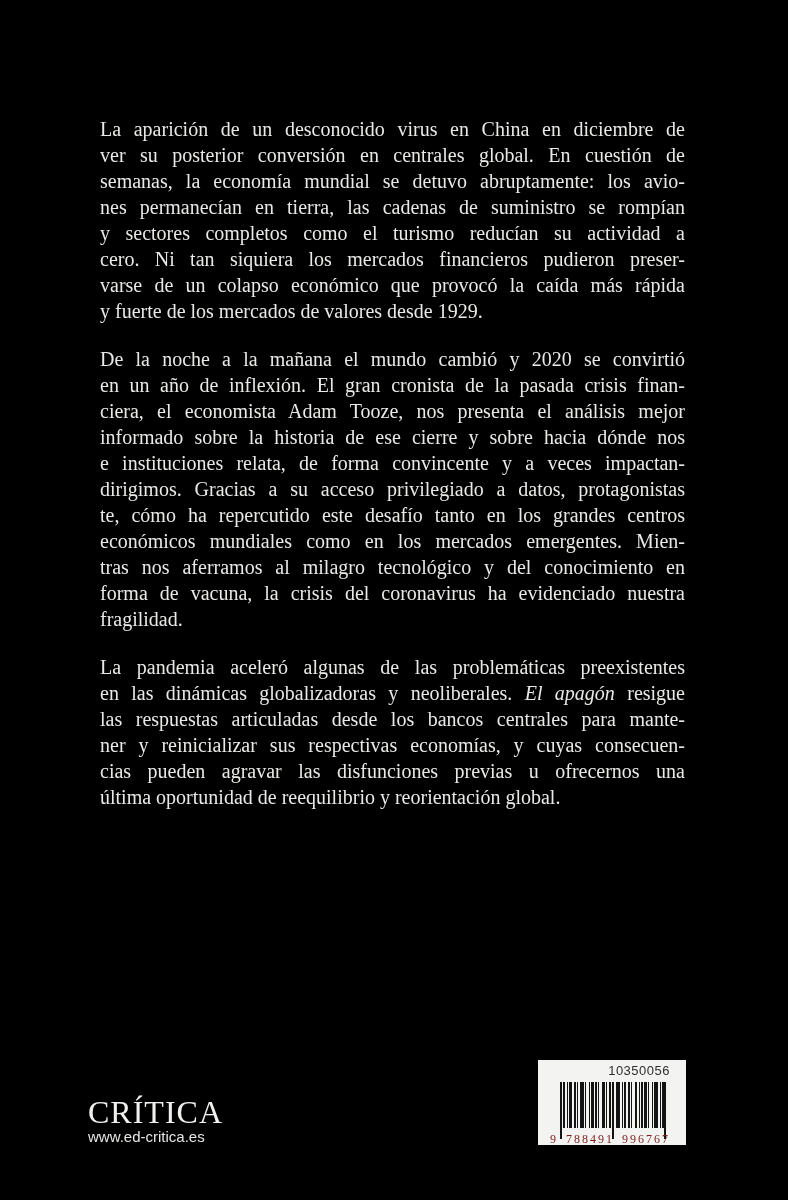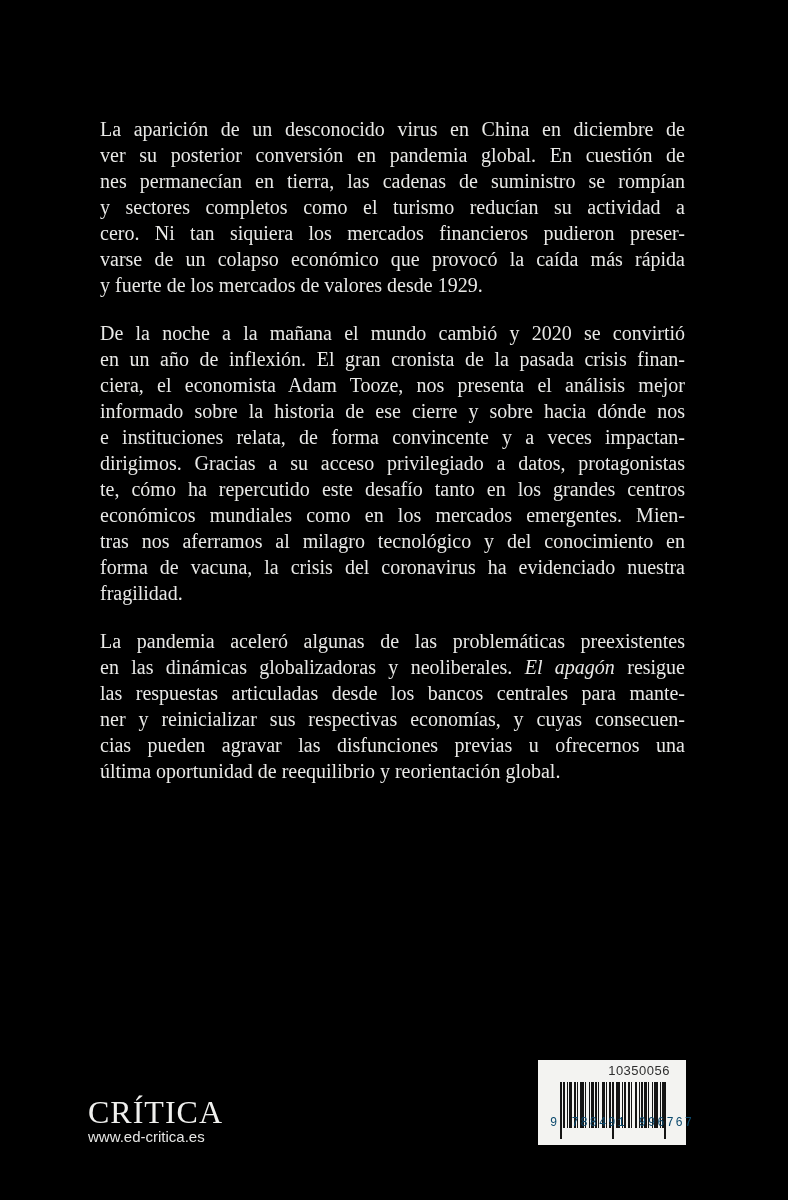--- a/index.html
+++ b/index.html
@@ -94,39 +94,40 @@
     top: 22px;
     height: 57px;
     background: #141414;
   }
   .guard.g1 { left: 22px; }
   .guard.g2 { left: 74px; }
   .guard.g3 { left: 126px; }
   .barcode-digits {
     position: absolute;
     left: 12px;
-    top: 56px;
+    top: 72px;
     width: 126px;
-    font-family: Liberation Mono, monospace;
+    font-family: Liberation Serif, serif;
     font-size: 12px;
-    color: #0c4a6e;
+    color: #7f1d1d;
     letter-spacing: 2px;
     word-spacing: 3px;
     white-space: nowrap;
   }
 </style>
 </head>
 <body>
 
 <div class="cover">
 
   <div class="back-text">
       <div class="paragraph">
         <div class="line">La aparición de un desconocido virus en China en diciembre de</div>
-        <div class="line">ver su posterior conversión en pandemia global. En cuestión de</div>
+        <div class="line">ver su posterior conversión en centrales global. En cuestión de</div>
+        <div class="line">semanas, la economía mundial se detuvo abruptamente: los avio-</div>
         <div class="line">nes permanecían en tierra, las cadenas de suministro se rompían</div>
         <div class="line">y sectores completos como el turismo reducían su actividad a</div>
         <div class="line">cero. Ni tan siquiera los mercados financieros pudieron preser-</div>
         <div class="line">varse de un colapso económico que provocó la caída más rápida</div>
         <div class="line last">y fuerte de los mercados de valores desde 1929.</div>
       </div>
       <div class="paragraph">
         <div class="line">De la noche a la mañana el mundo cambió y 2020 se convirtió</div>
         <div class="line">en un año de inflexión. El gran cronista de la pasada crisis finan-</div>
         <div class="line">ciera, el economista Adam Tooze, nos presenta el análisis mejor</div>

